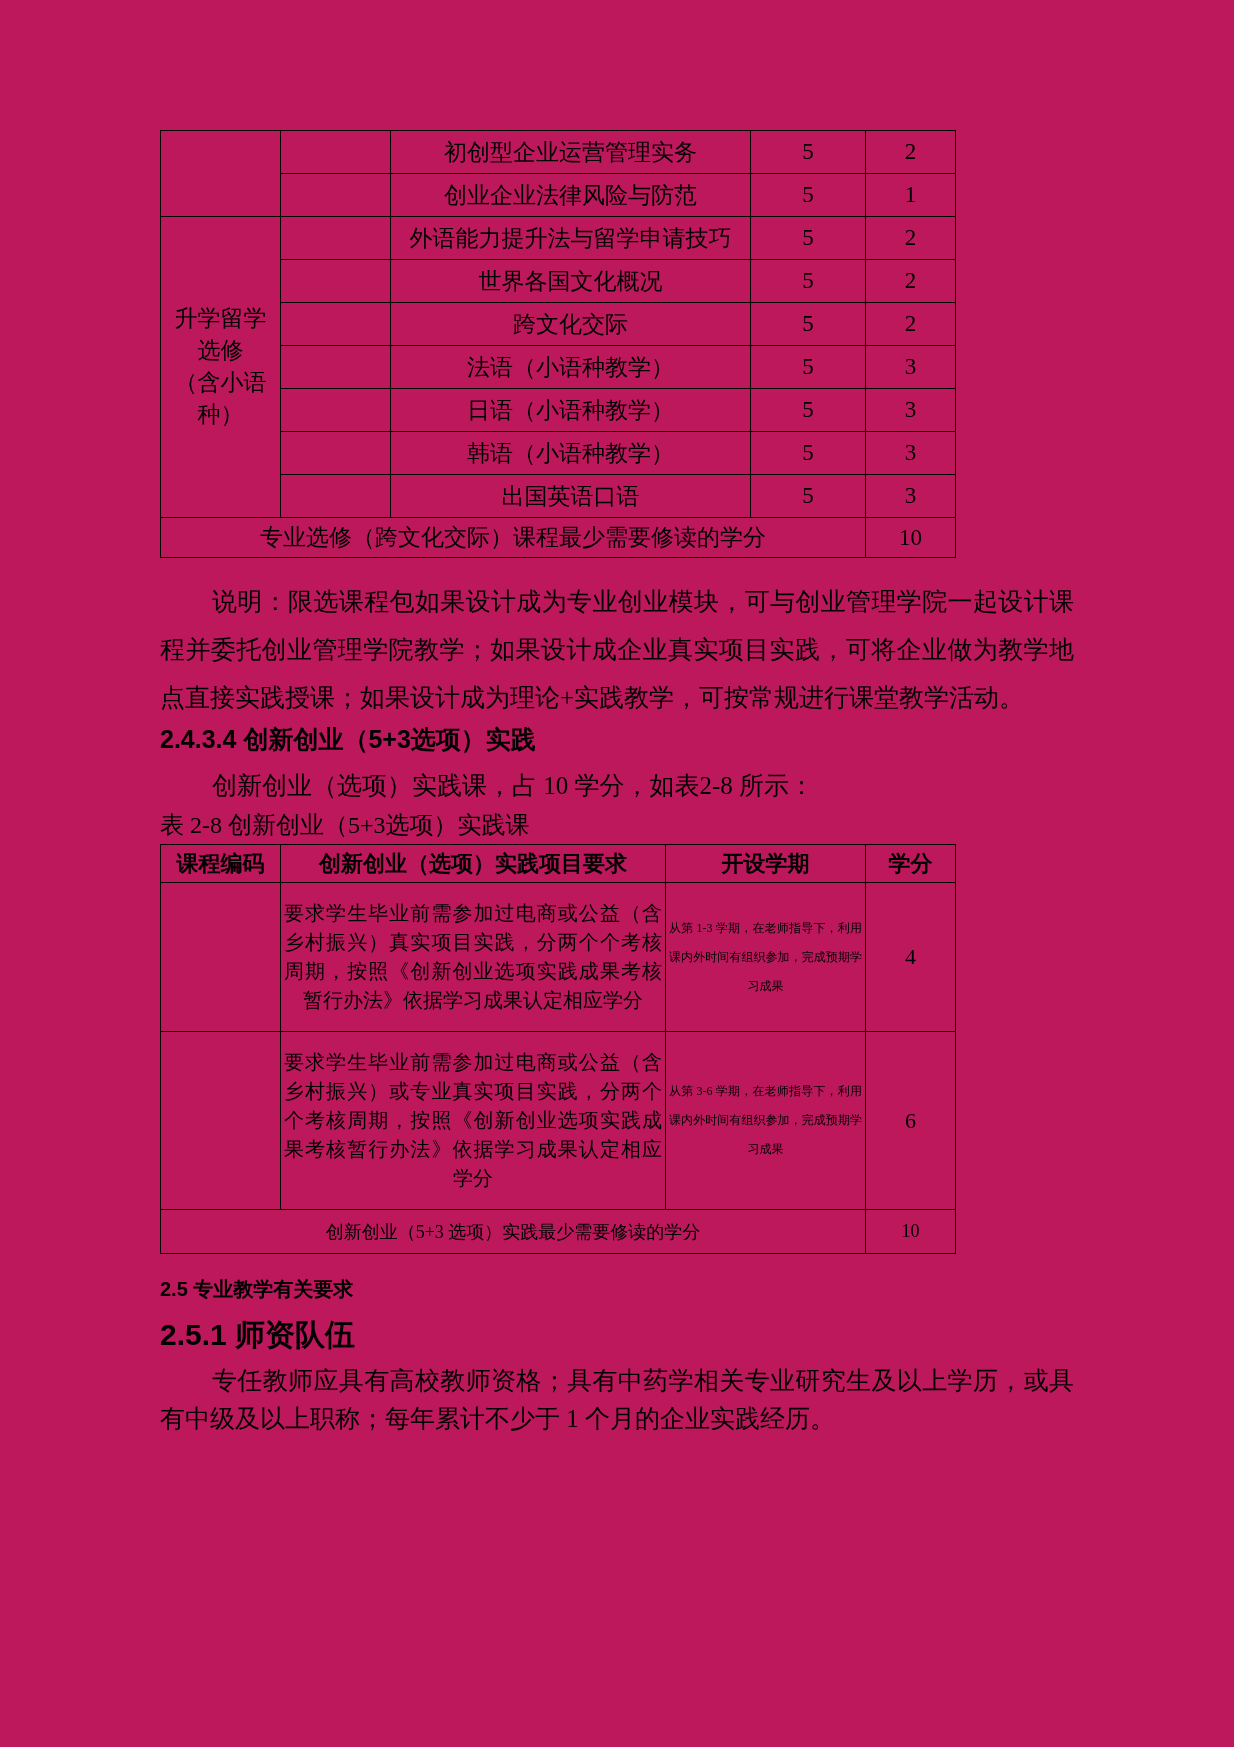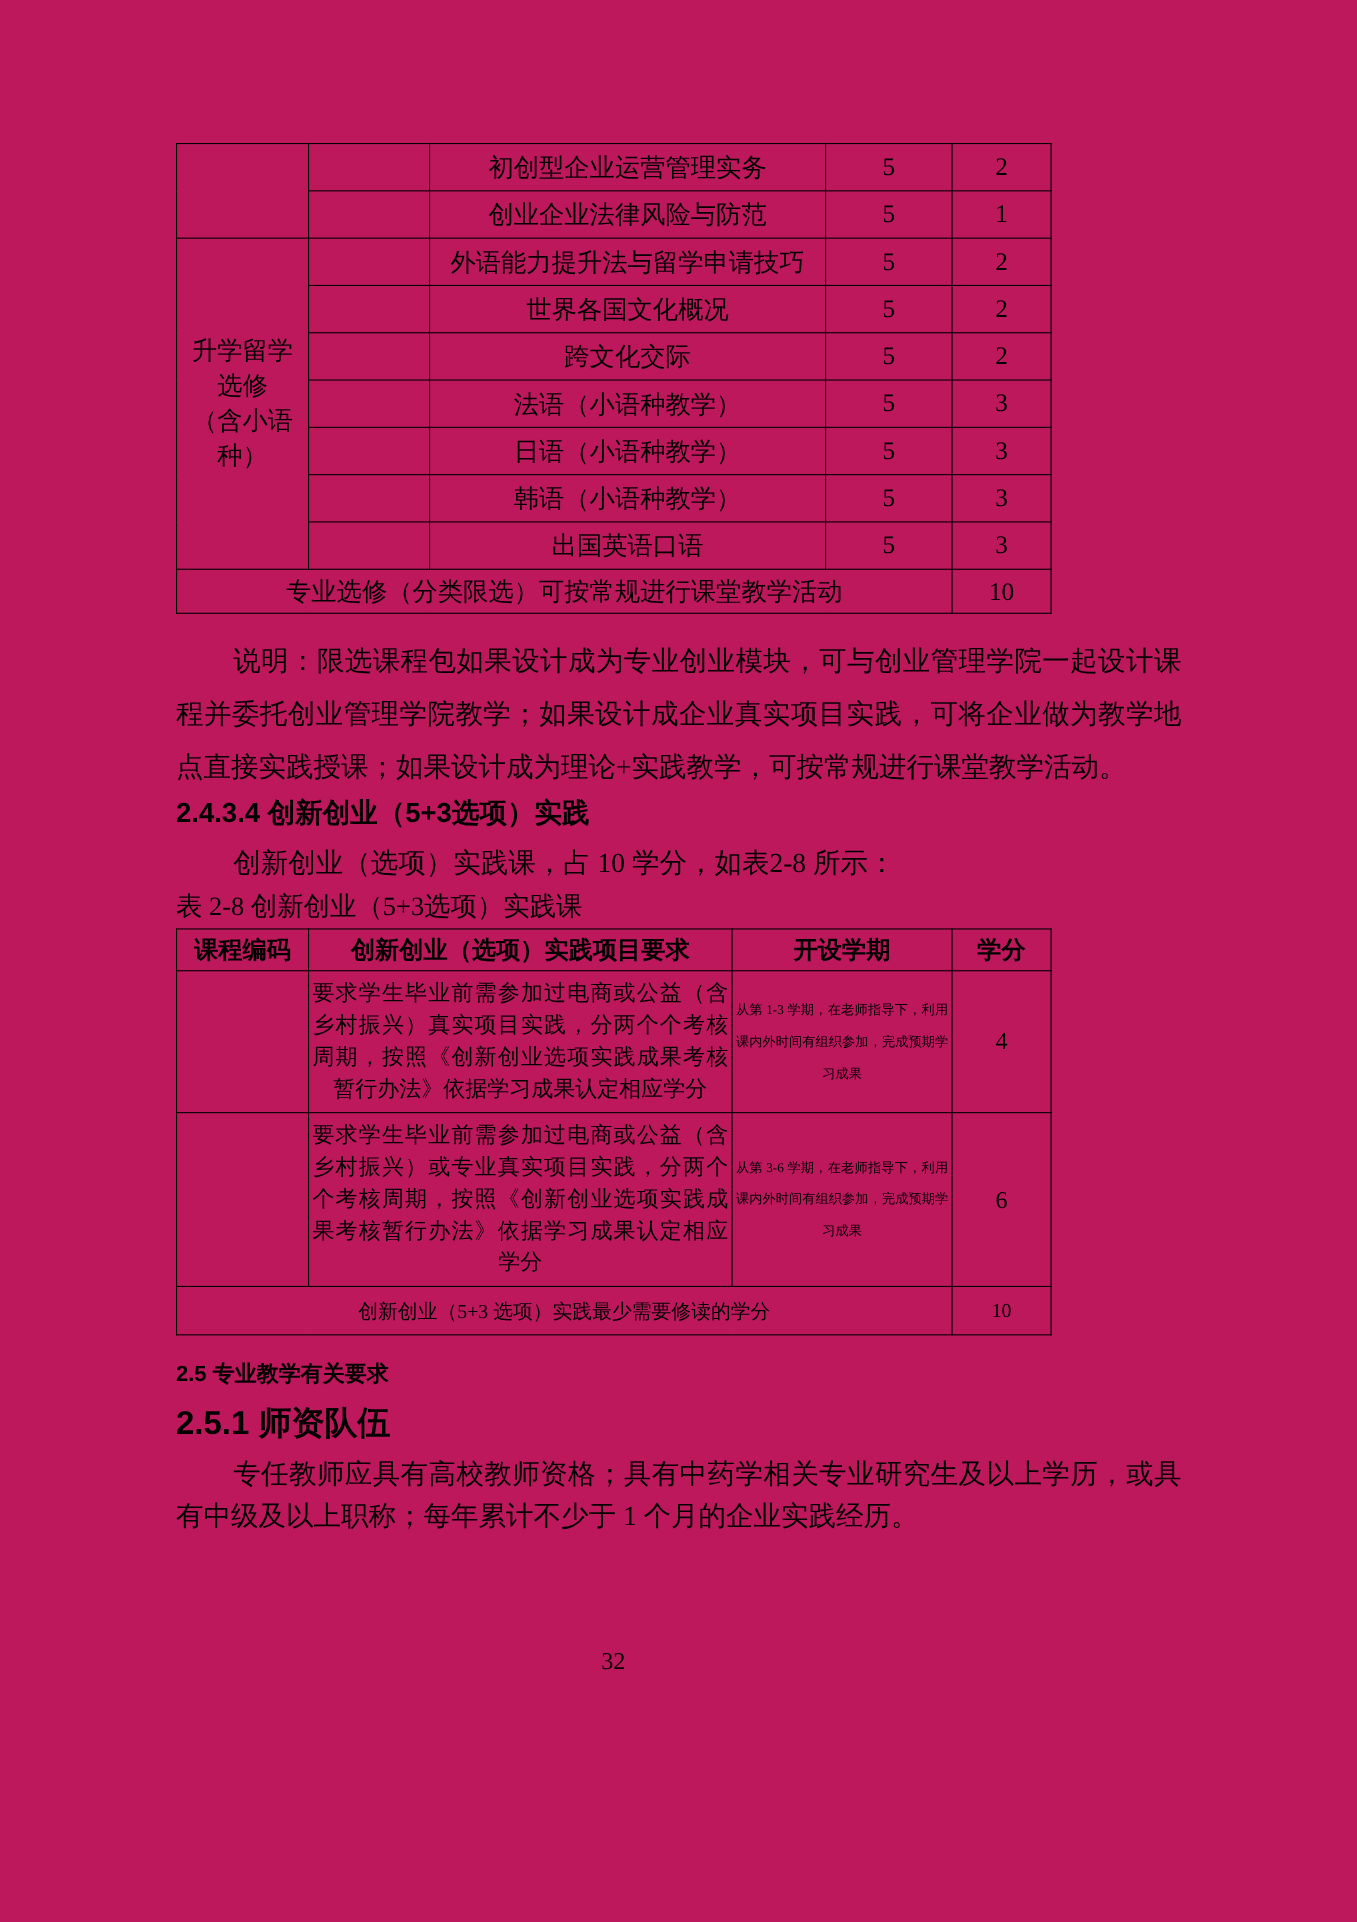--- a/index.html
+++ b/index.html
@@ -76,21 +76,21 @@
     font-size: 22px;
     height: 38px;
     text-align: center;
     padding: 2px 4px;
   }
   .t2 td.req {
     font-size: 20px;
     line-height: 29px;
     text-align: justify;
     text-align-last: center;
-    padding: 6px 3px;
+    padding: 16px 3px;
   }
   .t2 td.sem {
     font-size: 12px;
     line-height: 29px;
     text-align: justify;
     text-align-last: center;
     padding: 6px 3px;
   }
   .t2 td.num {
     font-size: 22px;
@@ -197,21 +197,21 @@
           <td>5</td>
           <td>3</td>
         </tr>
         <tr>
           <td></td>
           <td>出国英语口语</td>
           <td>5</td>
           <td>3</td>
         </tr>
         <tr class="foot">
-          <td colspan="4">专业选修（分类限选）可按常规进行课堂教学活动</td>
+          <td colspan="4">专业选修（跨文化交际）课程最少需要修读的学分</td>
           <td>10</td>
         </tr>
       </tbody>
     </table>
 
     <p class="body-par">说明：限选课程包如果设计成为专业创业模块，可与创业管理学院一起设计课程并委托创业管理学院教学；如果设计成企业真实项目实践，可将企业做为教学地点直接实践授课；如果设计成为理论+实践教学，可按常规进行课堂教学活动。</p>
 
     <h3 class="h-sub">2.4.3.4 创新创业（5+3选项）实践</h3>
     <p class="intro-par">创新创业（选项）实践课，占 10 学分，如表2-8 所示：</p>
     <p class="caption">表 2-8 创新创业（5+3选项）实践课</p>
@@ -248,14 +248,13 @@
         </tr>
       </tbody>
     </table>
 
     <h2 class="h2-head">2.5 专业教学有关要求</h2>
     <h3 class="h3-head">2.5.1 师资队伍</h3>
     <p class="last-par">专任教师应具有高校教师资格；具有中药学相关专业研究生及以上学历，或具有中级及以上职称；每年累计不少于 1 个月的企业实践经历。</p>
 
   </div>
 
-  <div class="pagenum">32</div>
 </div>
 
 </body></html>

